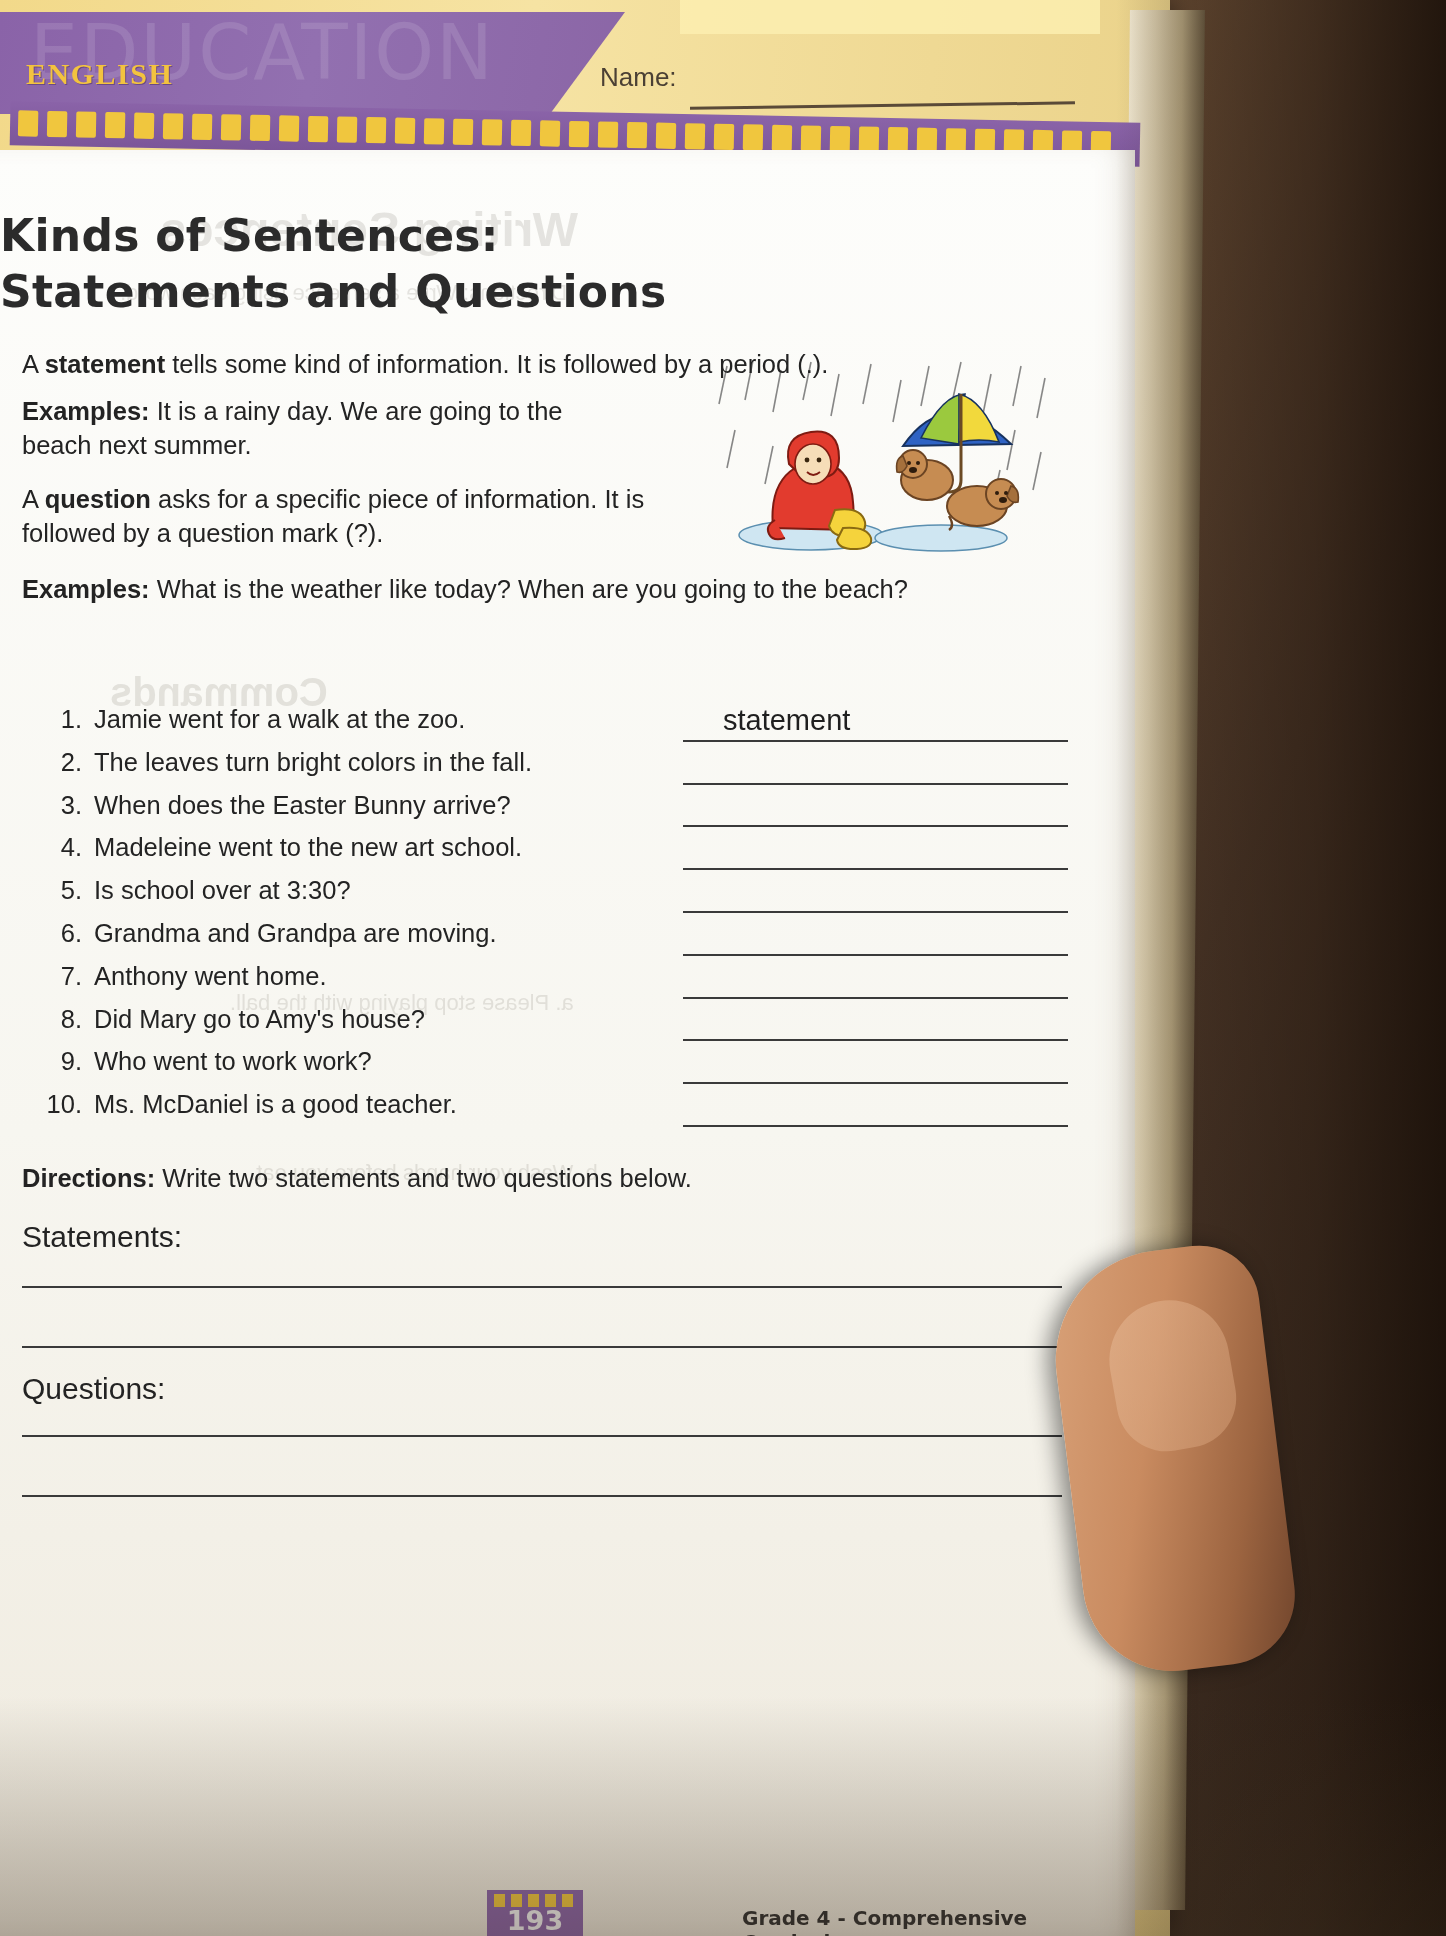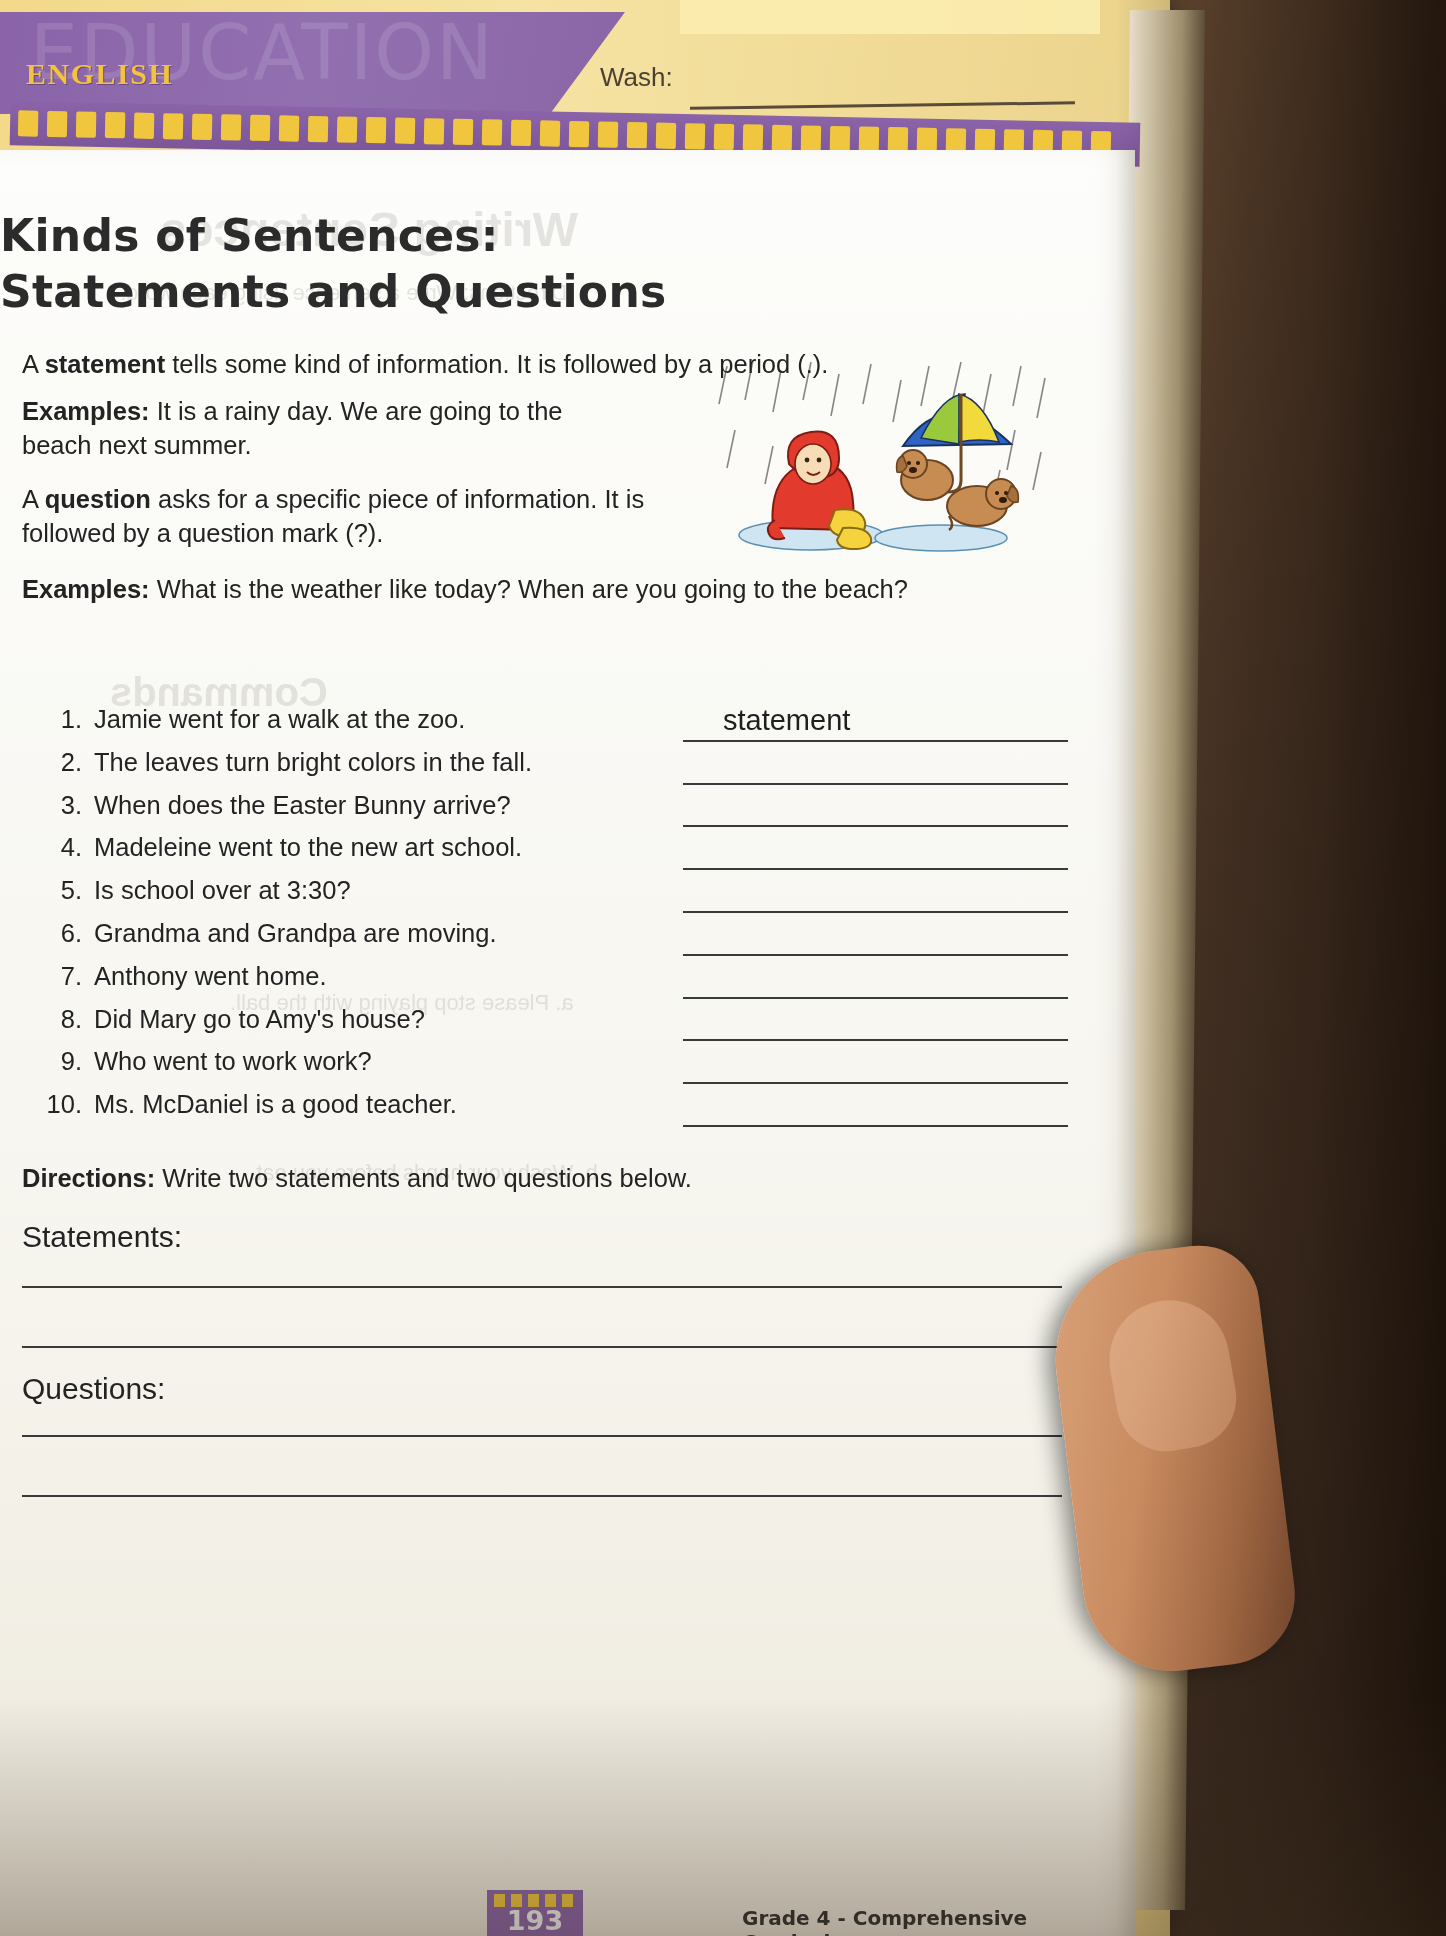--- a/index.html
+++ b/index.html
@@ -316,21 +316,21 @@
 
 <div id="photo">
 
   <div id="book-block"></div>
   <div id="book-edge"></div>
   <div id="top-sticky"></div>
 
   <div id="banner"></div>
   <div id="banner-ghost">EDUCATION</div>
   <div id="subject">ENGLISH</div>
-  <div id="name-label">Wash:</div>
+  <div id="name-label">Name:</div>
   <div id="name-line"></div>
 
   <div id="filmstrip">
     <span class="sprocket"></span>
     <span class="sprocket"></span>
     <span class="sprocket"></span>
     <span class="sprocket"></span>
     <span class="sprocket"></span>
     <span class="sprocket"></span>
     <span class="sprocket"></span>

